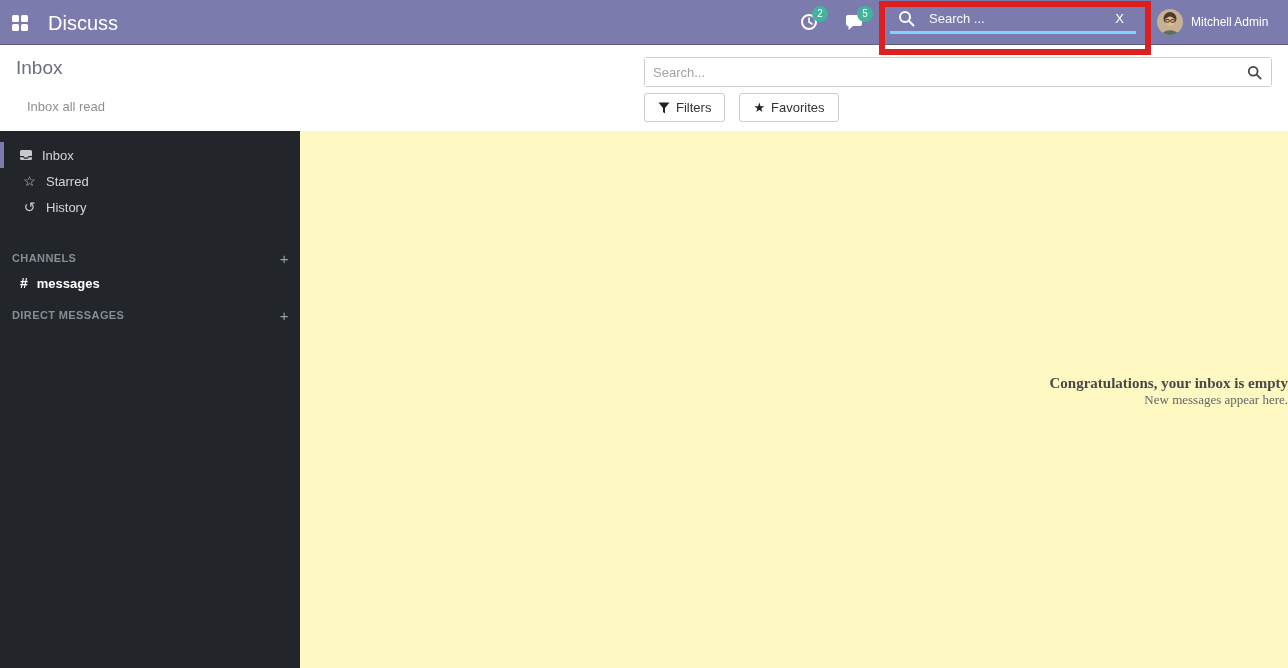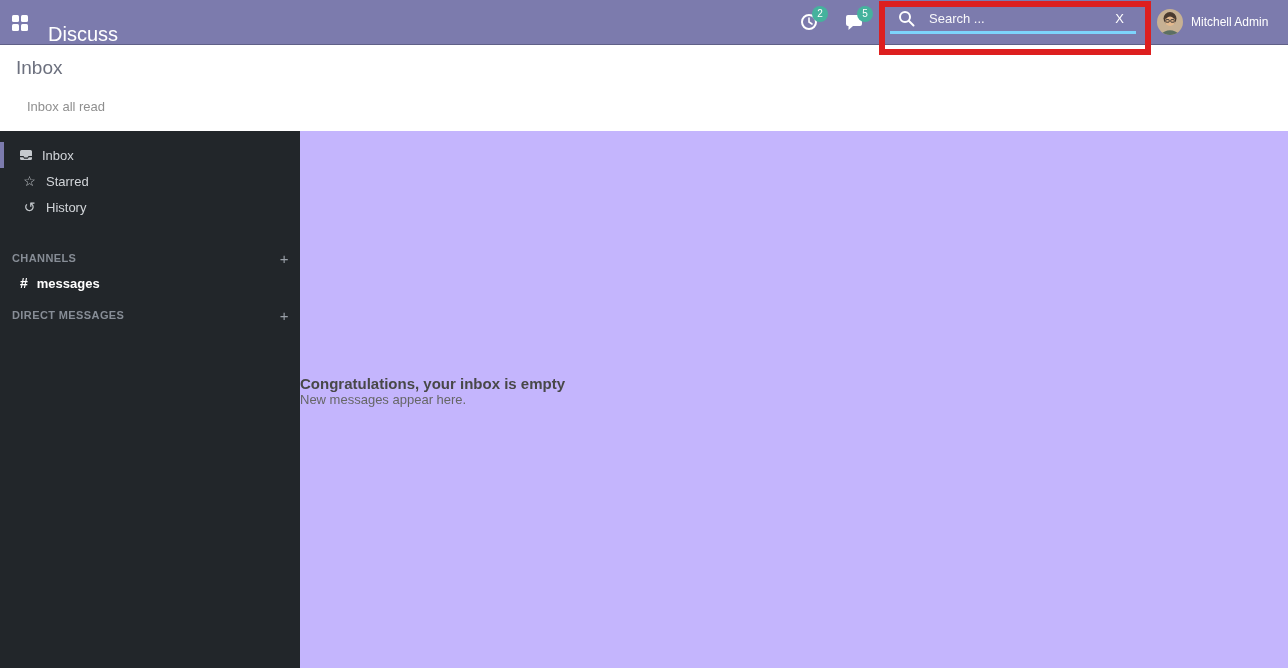--- a/index.html
+++ b/index.html
@@ -6,21 +6,21 @@
   html,body { width:1288px; height:668px; overflow:hidden;
               font-family:"Liberation Sans", sans-serif; background:#fff; }
 
   
   .topbar { position:relative; height:45px; background:#7c7bad;
             box-shadow: inset 0 -1px 0 rgba(0,0,0,0.22); z-index:1; }
   .apps-menu { position:absolute; left:8px; top:13px; width:24px; height:19px;
                cursor:pointer; display:flex; align-items:center; justify-content:center; }
   .grid-icon { display:grid; grid-template-columns:7px 7px; grid-template-rows:7px 7px; gap:2px; }
   .grid-icon i { background:#fff; border-radius:1.5px; display:block; }
-  .app-title { position:absolute; left:48px; top:23px; font-size:20px; color:#fff; cursor:pointer; }
+  .app-title { position:absolute; left:48px; top:12px; font-size:20px; color:#fff; cursor:pointer; }
 
   .systray-item { position:absolute; top:9px; width:30px; height:28px; cursor:pointer; }
   .systray-item svg { position:absolute; left:0; top:4px; }
   .badge { position:absolute; top:-3px; left:12px; min-width:16px; height:16px;
            border-radius:8px; background:#45b29d; color:#fff; font-size:10px;
            line-height:16px; text-align:center; padding:0 2px; }
 
   .nav-search { position:absolute; left:890px; top:6px; width:246px; height:28px;
                 display:flex; align-items:center; border-bottom:3px solid #7dd3fc; }
   .nav-search .mag { margin-left:8px; flex:0 0 auto; }
@@ -65,21 +65,21 @@
                          font-size:14px; line-height:1; }
   .section-header { margin-top:26px; height:24px; display:flex; align-items:center;
                     justify-content:space-between; padding:0 11px 0 12px;
                     font-size:11px; font-weight:bold; letter-spacing:.4px; color:#878d96; }
   .section-header.dm { margin-top:7px; }
   .add-btn { font-size:15px; font-weight:normal; color:#9aa0a8; cursor:pointer; }
   .channel-item { height:26px; display:flex; align-items:center; gap:9px; padding-left:20px;
                   font-size:13px; font-weight:bold; color:#fff; cursor:pointer; }
   .channel-item .hash { font-size:14px; font-weight:bold; }
 
-  .main { flex:1 1 auto; background:#c4b5fd; text-align:left; padding-top:244px; }
+  .main { flex:1 1 auto; background:#fef9c3; text-align:right; padding-top:244px;font-family:Liberation Serif, serif; }
   .empty-title { font-size:15px; font-weight:bold; color:#484848; }
   .empty-subtitle { font-size:13px; color:#666; }
 </style>
 </head>
 <body>
 
 <header class="topbar">
   <div class="apps-menu">
     <span class="grid-icon">
         <i></i>
@@ -129,20 +129,41 @@
     <span class="user-name">Mitchell Admin</span>
   </div>
 </header>
 
 <div class="red-highlight"></div>
 
 <div class="control-panel">
   <div class="breadcrumb">Inbox</div>
   <button class="mark-all-read">Inbox all read</button>
 
+  <div class="cp-right">
+    <div class="searchview">
+      <input type="text" placeholder="Search..." style="">
+      <svg class="mag" width="15" height="15" viewBox="0 0 17 17">
+        <circle cx="7" cy="7" r="5" fill="none" stroke="#444" stroke-width="2"></circle>
+        <line x1="11" y1="11" x2="15.5" y2="15.5" stroke="#444" stroke-width="2" stroke-linecap="round"></line>
+      </svg>
+    </div>
+    <div class="cp-buttons">
+      <button>
+        <svg width="12" height="12" viewBox="0 0 12 12">
+          <path d="M0.5 0.5 h11 L7 6 v5.5 L5 10 V6 Z" fill="#222"></path>
+        </svg>
+        <span>Filters</span>
+      </button>
+      <button>
+        <span class="star-glyph">★</span>
+        <span>Favorites</span>
+      </button>
+    </div>
+  </div>
 </div>
 
 <div class="content">
   <aside class="sidebar">
     <div class="sidebar-item active">
       <span class="sicon">
         <svg width="14" height="13" viewBox="0 0 14 13">
           <path d="M2.5 1 h9 a1.5 1.5 0 0 1 1.5 1.5 v7 a1.5 1.5 0 0 1 -1.5 1.5 h-9 A1.5 1.5 0 0 1 1 9.5 v-7 A1.5 1.5 0 0 1 2.5 1 z" fill="#c6cace"></path>
           <path d="M1 7 h3.5 l1 1.5 h3 l1 -1.5 H13 v1.2 H9.8 l-1 1.5 h-3.6 l-1 -1.5 H1 z" fill="#22262a"></path>
         </svg>

